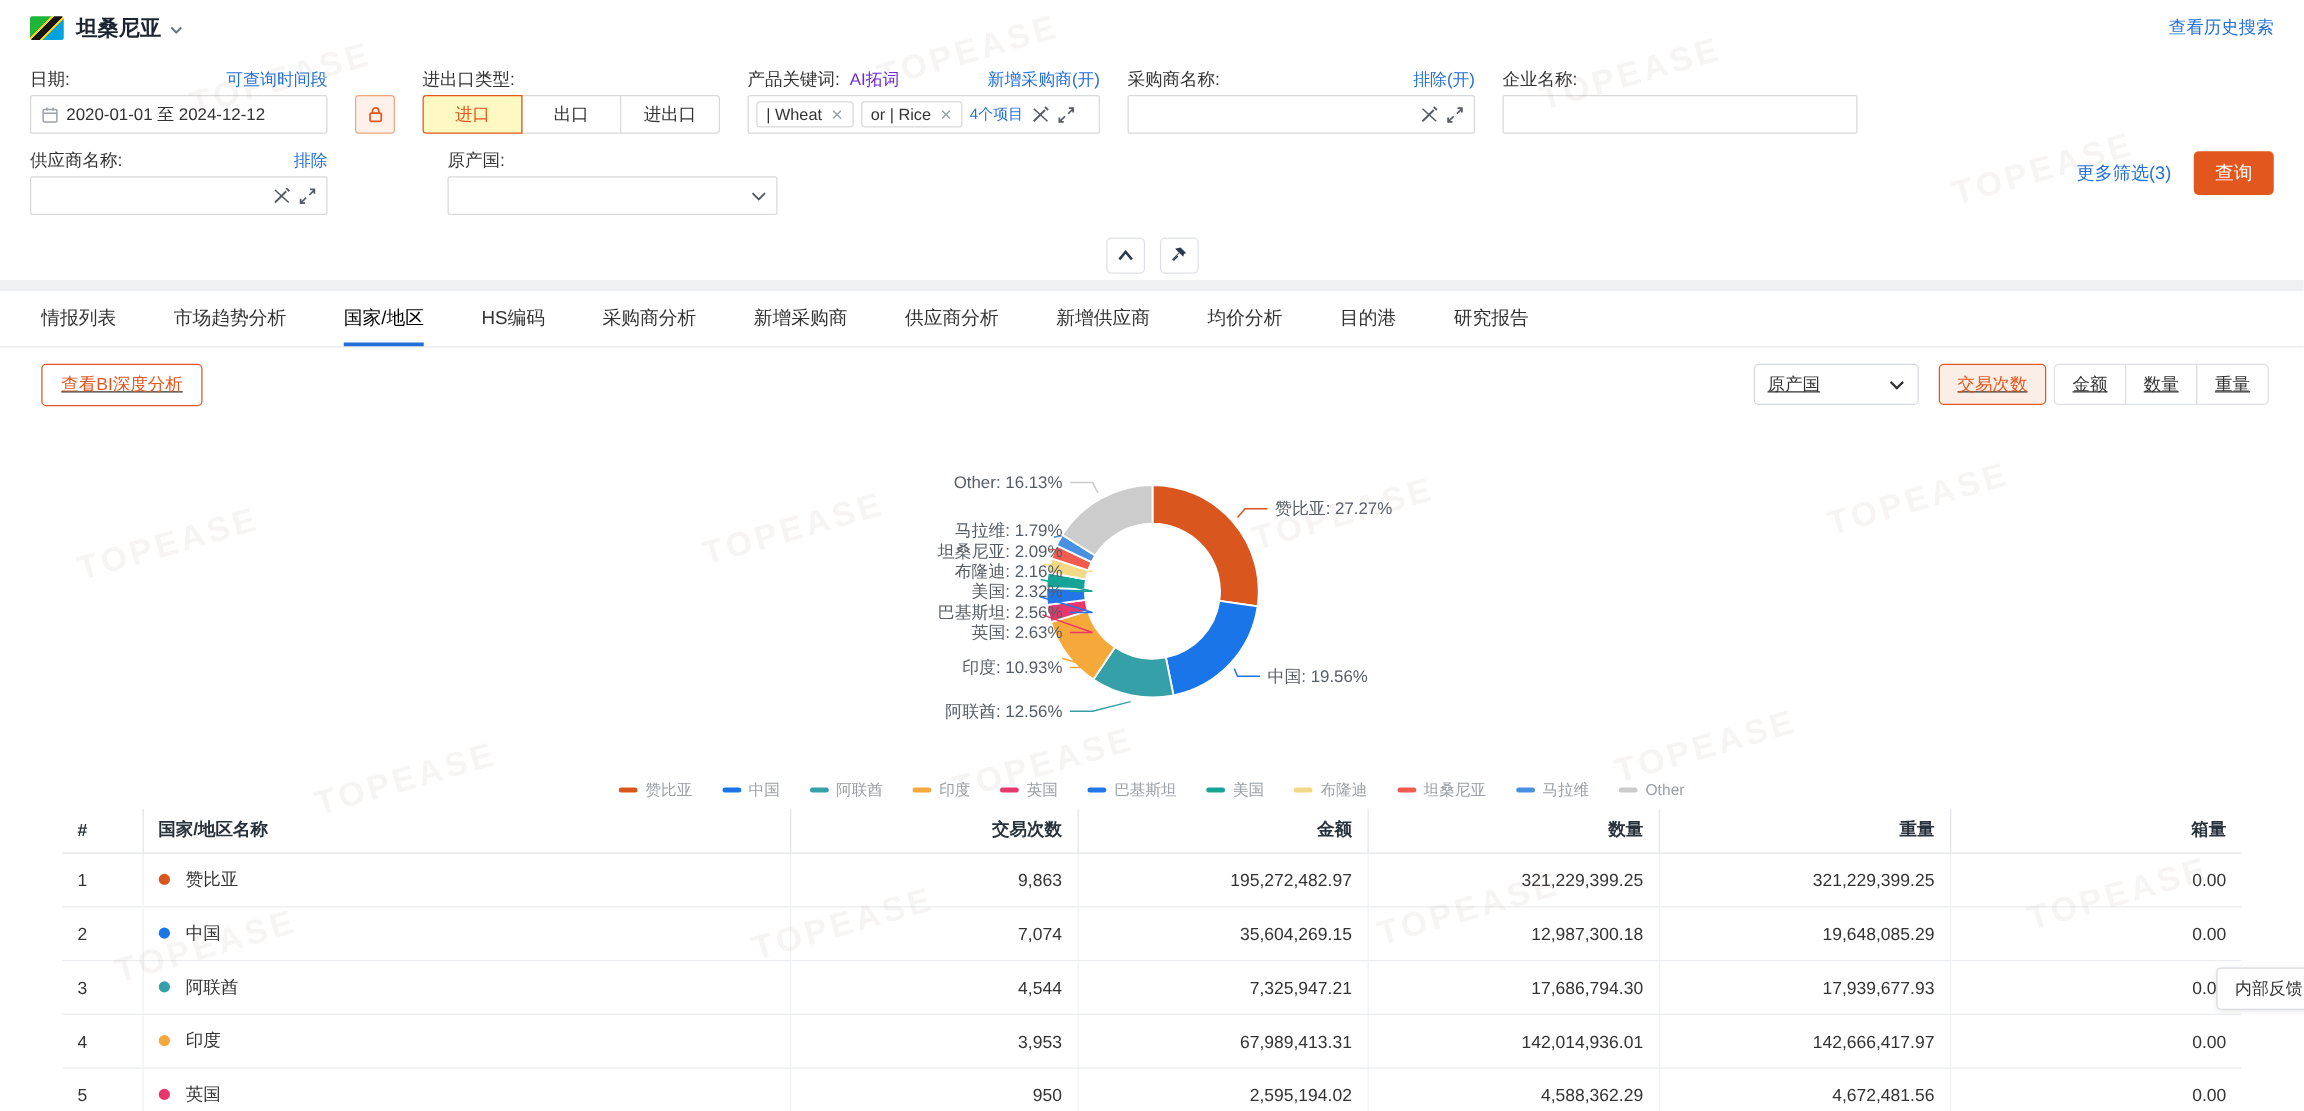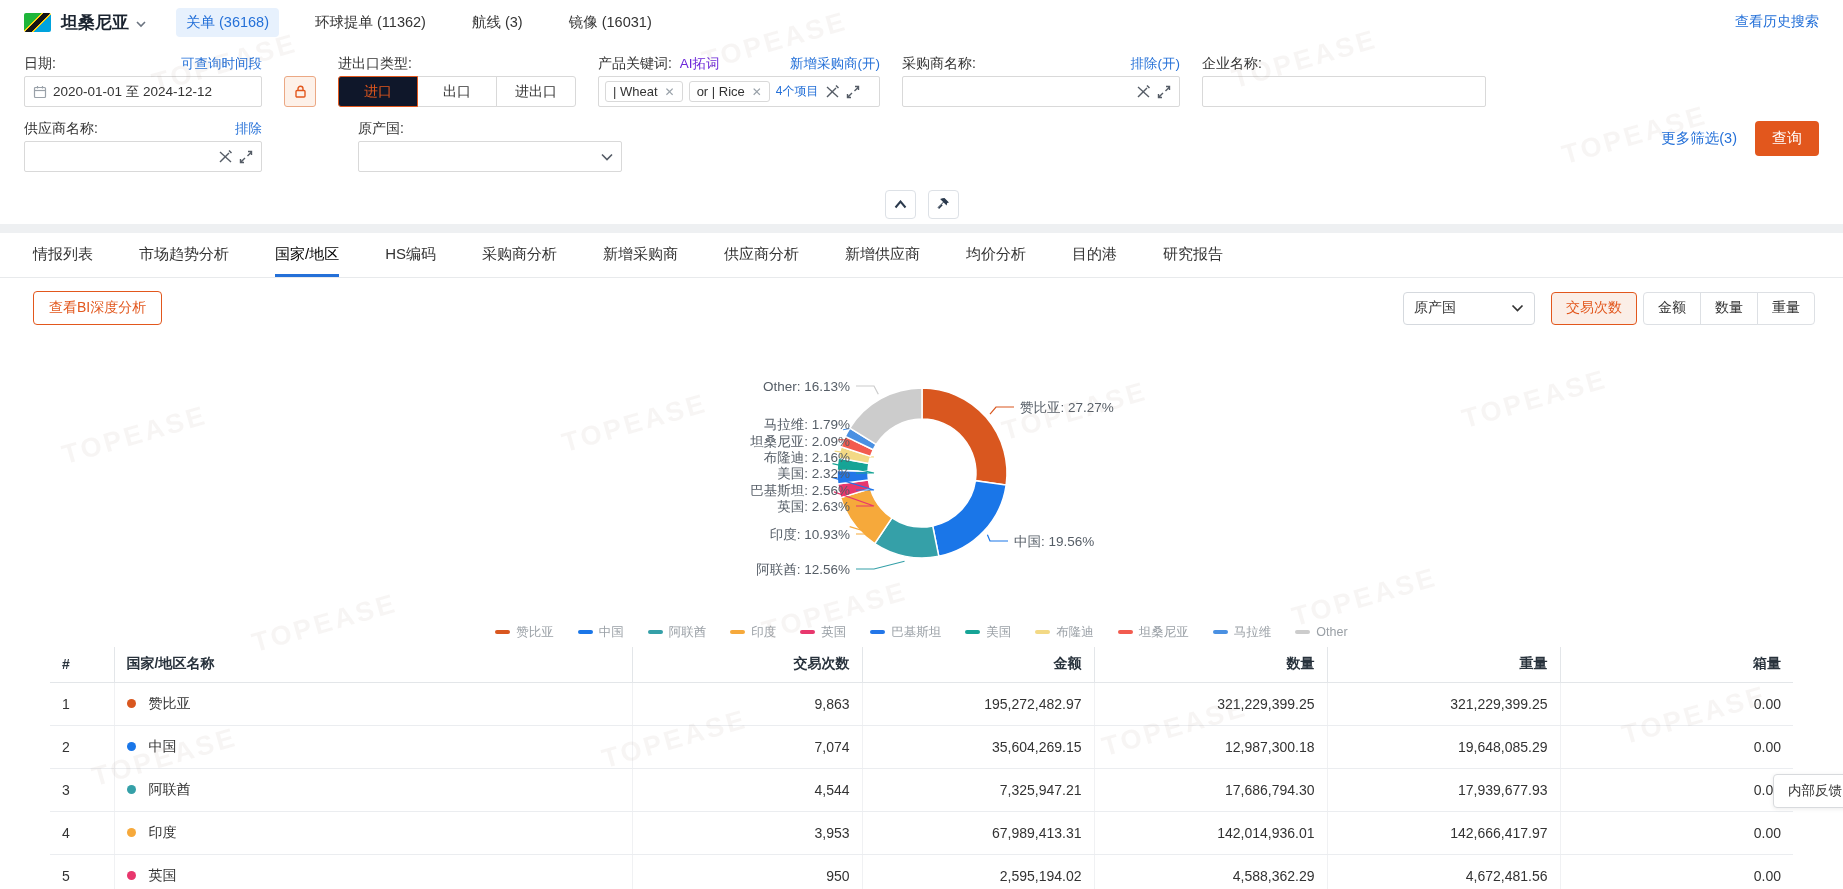--- a/index.html
+++ b/index.html
@@ -31,39 +31,39 @@
   .f-input .spacer { flex:1; }
   .icon-g { color:#9aa1a9; display:inline-flex; }
   .icon-d { color:#555c66; display:inline-flex; }
   .lock-btn { width:32px; height:31px; margin-top:24px; border:1px solid #eba884; background:#fdf1e9;
     border-radius:3px; display:flex; align-items:center; justify-content:center; cursor:pointer; }
   .seg-group { display:flex; height:31px; border-radius:3px; }
   .seg { min-width:80px; padding:0 14px; border:1px solid #d9d9d9; margin-left:-1px; background:#fff;
     display:flex; align-items:center; justify-content:center; font-size:14px; cursor:pointer; }
   .seg:first-child { margin-left:0; border-radius:3px 0 0 3px; }
   .seg:last-child { border-radius:0 3px 3px 0; }
-  .seg.active { background:#0f172a; border-color:#e2571d; color:#e2571d; z-index:2; }
+  .seg.active { background:#fef9c3; border-color:#e2571d; color:#e2571d; z-index:2; }
   .chip { border:1px solid #d9d9d9; border-radius:3px; padding:2px 7px; font-size:13px; display:flex; align-items:center; gap:7px; background:#fff; }
   .chip .x { color:#98a0a8; font-size:12px; cursor:pointer; }
   .row2 { margin-top:10px; padding-bottom:12px; position:relative; }
   .bottom-actions { position:absolute; right:0; bottom:28px; display:flex; align-items:center; gap:18px; }
   .more-link { font-size:14.5px; }
   .search-btn { background:#e2571d; color:#fff; font-size:15px; border:none; border-radius:4px;
     width:64px; height:35px; cursor:pointer; }
   .collapse-row { height:40px; display:flex; align-items:center; justify-content:center; gap:12px; }
   .sq-btn { width:31px; height:29px; background:#fff; border:1px solid #dde1e6; border-radius:4px;
     display:flex; align-items:center; justify-content:center; color:#2b3a4d; cursor:pointer; }
   .gray-band { height:9px; background:#eef0f2; }
 
   
   .content-card { background:#fff; }
   .nav-tabs { display:flex; gap:46px; padding:0 33px; border-bottom:1px solid #e8eaec; height:45px; font-size:15px; }
   .nav-tab { display:flex; align-items:center; cursor:pointer; color:#333; border-bottom:3px solid transparent; padding-top:2px; }
   .nav-tab.active { color:#000000; border-bottom-color:#2470d8; }
-  .toolbar { display:flex; align-items:center; padding:13px 28px 0 33px; }
+  .toolbar { display:flex; align-items:flex-start; padding:13px 28px 0 33px;text-decoration:underline; }
   .bi-btn { border:1px solid #e2571d; color:#e2571d; background:#fff; font-size:14px;
     border-radius:4px; padding:7px 15px; cursor:pointer; }
   .toolbar-right { margin-left:auto; display:flex; align-items:center; gap:16px; }
   .dim-select { width:132px; height:33px; border:1px solid #d5d9de; border-radius:4px; display:flex;
     align-items:center; justify-content:space-between; padding:0 10px; font-size:14px; cursor:pointer; }
   .metric-group { display:flex; height:33px; }
   .metric { padding:0 14px; display:flex; align-items:center; border:1px solid #dde0e4; margin-left:-1px;
     font-size:14px; background:#fff; cursor:pointer; }
   .metric:first-child { margin-left:0; }
   .metric.active { border:1px solid #e2571d; background:#fbeee7; color:#e2571d; border-radius:4px; z-index:2; }
@@ -95,26 +95,20 @@
 </style>
 </head>
 <body>
 
 <div class="topbar">
   <span class="flag"></span>
   <span class="country">坦桑尼亚</span>
   <svg class="caret" viewBox="0 0 10 10">
       <polyline points="1,3 5,7 9,3" fill="none" stroke="#6b7480" stroke-width="1.6"></polyline>
     </svg>
-  <div class="top-tabs">
-      <span class="top-tab active">关单 (36168)</span>
-      <span class="top-tab">环球提单 (11362)</span>
-      <span class="top-tab">航线 (3)</span>
-      <span class="top-tab">镜像 (16031)</span>
-    </div>
   <a class="history-link blue">查看历史搜索</a>
 </div>
 
 <div class="filter-card">
   <div class="f-row">
     <div class="f-block" style="width:238px">
       <div class="f-label-row">
         <span>日期:</span>
         <a class="lnk blue">可查询时间段</a>
       </div>

